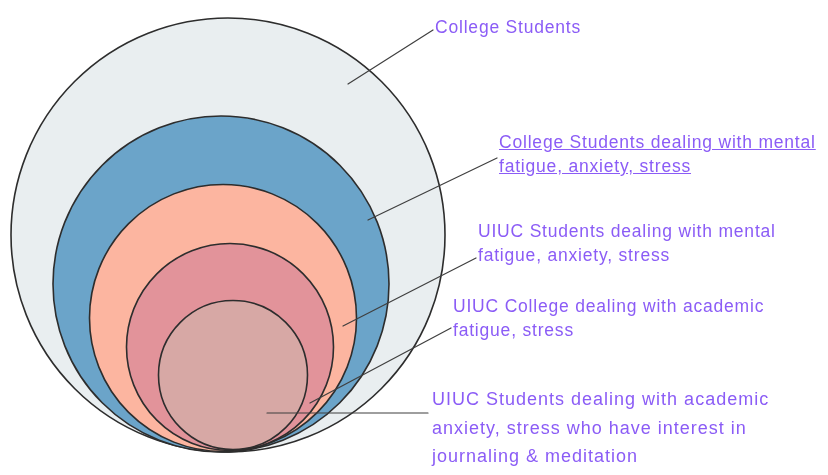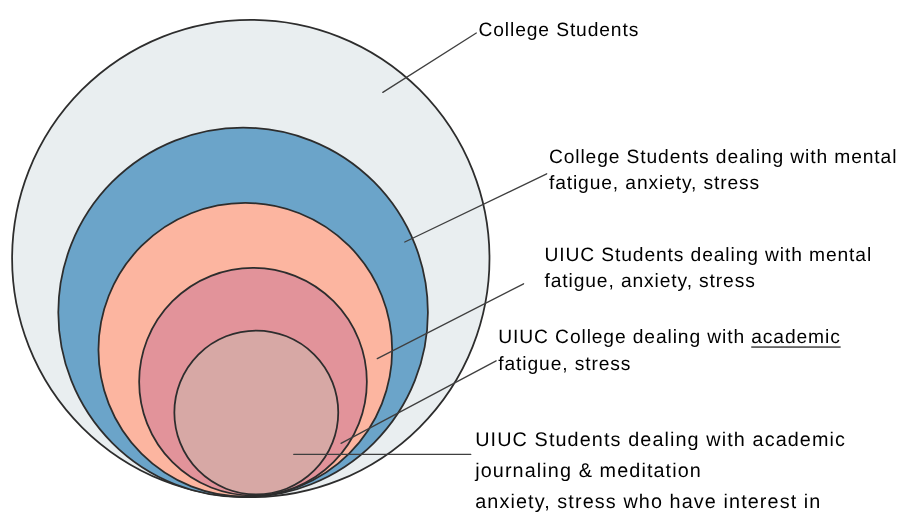--- a/index.html
+++ b/index.html
@@ -23,37 +23,36 @@
   .ring {
     stroke-width: 1.6;
   }
   .leader {
     stroke-width: 1.2;
     fill: none;
     stroke-linecap: round;
   }
   .label {
     position: absolute;
-    color: #000000;
+    color: #8b5cf6;
     font-size: 17.5px;
     line-height: 24px;
     letter-spacing: 0.8px;
     white-space: nowrap;
     text-shadow:
       0 0 2px #ffffff,
       0 0 2px #ffffff;
   }
   .label .line { display: block; }
   .label-bottom {
     font-size: 18px;
     line-height: 28.5px;
     letter-spacing: 1px;
   }
   .u {
-    text-decoration: underline;
     text-underline-offset: 3px;
   }
 </style>
 </head>
 <body>
 
 <div class="stage">
 
   <svg width="828" height="475" viewBox="0 0 828 475">
 
@@ -67,34 +66,34 @@
     <line class="leader" x1="368" y1="220" x2="497" y2="158" stroke="#3f3f3f"></line>
     <line class="leader" x1="343" y1="326" x2="476" y2="258" stroke="#3f3f3f"></line>
     <line class="leader" x1="310" y1="403" x2="451" y2="328" stroke="#3f3f3f"></line>
     <line class="leader" x1="267" y1="413" x2="428" y2="413" stroke="#3f3f3f"></line>
   </svg>
 
   <div class="label" style="left:435px; top:15px;">
     <span class="line">College Students</span>
   </div>
 
-  <div class="label" style="left:499px; top:130px;">
+  <div class="label" style="left:499px; top:130px;text-decoration:underline;">
     <span class="line">College Students dealing with mental</span>
     <span class="line">fatigue, anxiety, stress</span>
   </div>
 
-  <div class="label" style="left:478px; top:219px;margin-left:17px;">
+  <div class="label" style="left:478px; top:219px;">
     <span class="line">UIUC Students dealing with mental</span>
     <span class="line">fatigue, anxiety, stress</span>
   </div>
 
   <div class="label" style="left:453px; top:294px;">
     <span class="line"><span>UIUC College dealing with </span><span class="u">academic</span></span>
     <span class="line">fatigue, stress</span>
   </div>
 
   <div class="label label-bottom" style="left:432px; top:385px;">
     <span class="line">UIUC Students dealing with academic</span>
+    <span class="line">anxiety, stress who have interest in</span>
     <span class="line">journaling &amp; meditation</span>
-    <span class="line">anxiety, stress who have interest in</span>
   </div>
 
 </div>
 
 </body></html>

